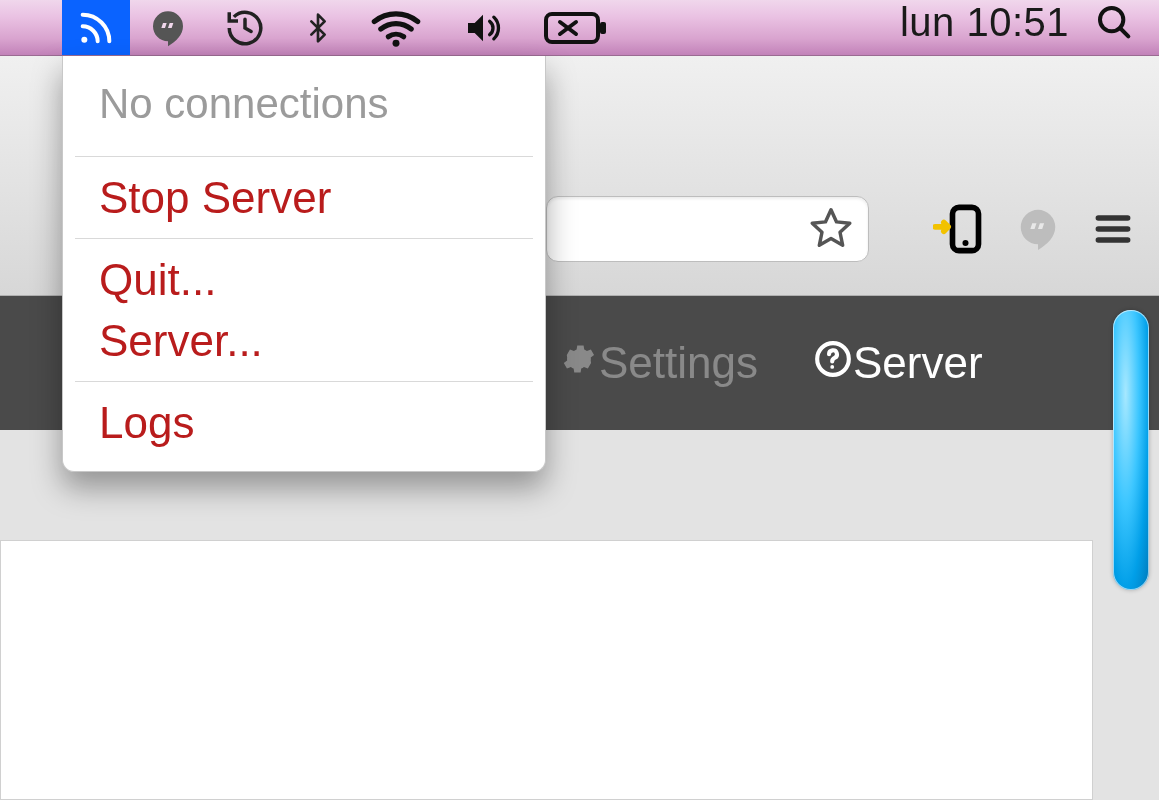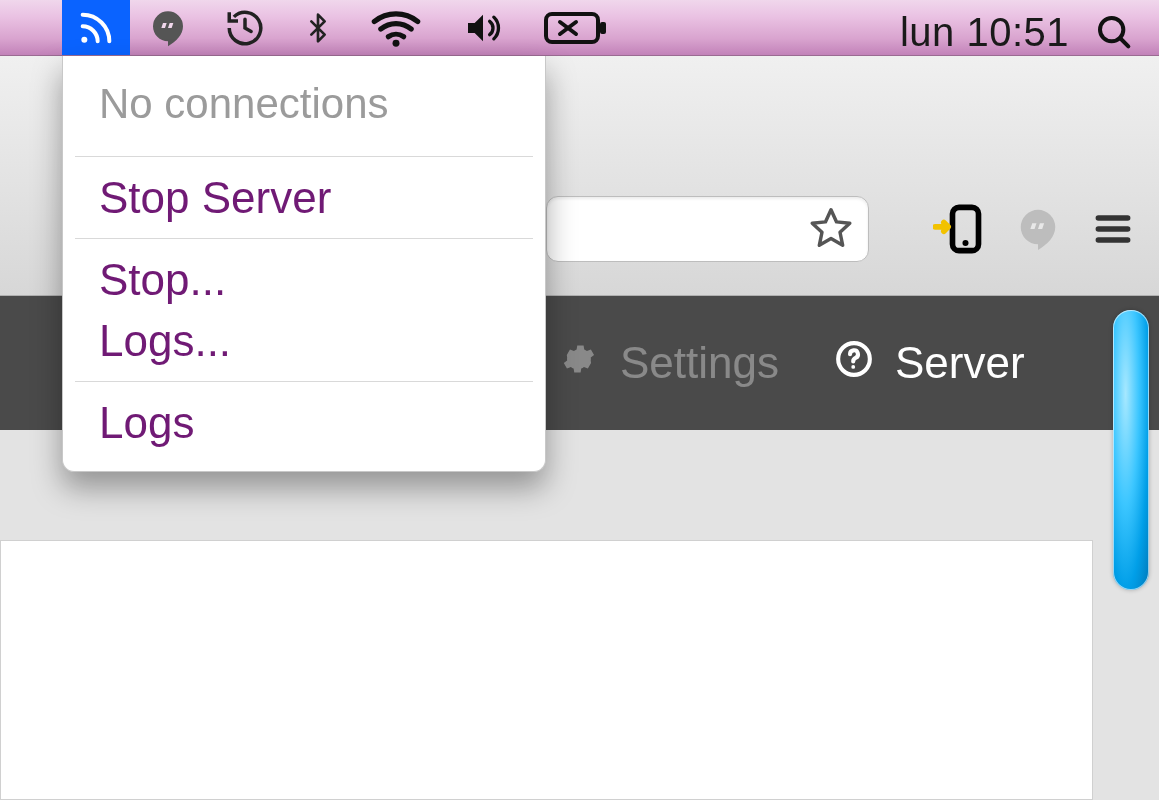--- a/index.html
+++ b/index.html
@@ -9,21 +9,21 @@
   .menubar {
     position: relative;
     height: 56px;
     background: linear-gradient(to bottom,
       #f0d7ec 0%,
       #eac2e3 30%,
       #d9a4cf 70%,
       #c282b9 100%);
     border-bottom: 1px solid #9a6b92;
     display: flex;
-    align-items: flex-end;
+    align-items: flex-start;
     color: #1a1a1a;
   }
   .menubar .tray {
     margin-left: 62px;
     display: flex;
     align-items: center;
     height: 100%;
   }
   .menubar .tray .slot {
     height: 100%;
@@ -86,21 +86,21 @@
     position: relative;
     height: 134px;
     background: #4a4a4a;
     color: #fff;
     display: flex;
     align-items: center;
     font-size: 44px;
     gap: 56px;
     padding-left: 560px;
   }
-  .page-nav .nav-item { display: flex; gap: 22px; }
+  .page-nav .nav-item { display: flex; gap: 1px; }
 
   
   .content-area {
     position: relative;
     height: 370px; 
     background: #e3e3e3;
   }
   .content-panel {
     position: absolute;
     left: 0;
@@ -144,21 +144,21 @@
     z-index: 1000;
   }
   .dropdown .header {
     padding: 8px 36px 18px 36px;
     font-size: 42px;
     color: #9b9b9b;
   }
   .dropdown .item {
     padding: 3px 36px;
     font-size: 44px;
-    color: #701a75;
+    color: #b91c1c;
     line-height: 1.25;
   }
   .dropdown .item.selected {
     background: linear-gradient(to bottom, #3e8bff, #1a5efc);
     color: #fff;
   }
   .dropdown hr {
     border: none;
     border-top: 1px solid #d9d9d9;
     margin: 10px 12px;
@@ -305,17 +305,17 @@
 
 <div class="scrollbar-track">
   <div class="scrollbar-thumb"></div>
 </div>
 
 <div class="dropdown">
   <div class="header">No connections</div>
   <hr>
   <div class="item">Stop Server</div>
   <hr>
-  <div class="item">Stop...</div>
-  <div class="item">Logs...</div>
+  <div class="item">Quit...</div>
+  <div class="item">Server...</div>
   <hr>
   <div class="item">Logs</div>
 </div>
 
 </body></html>

